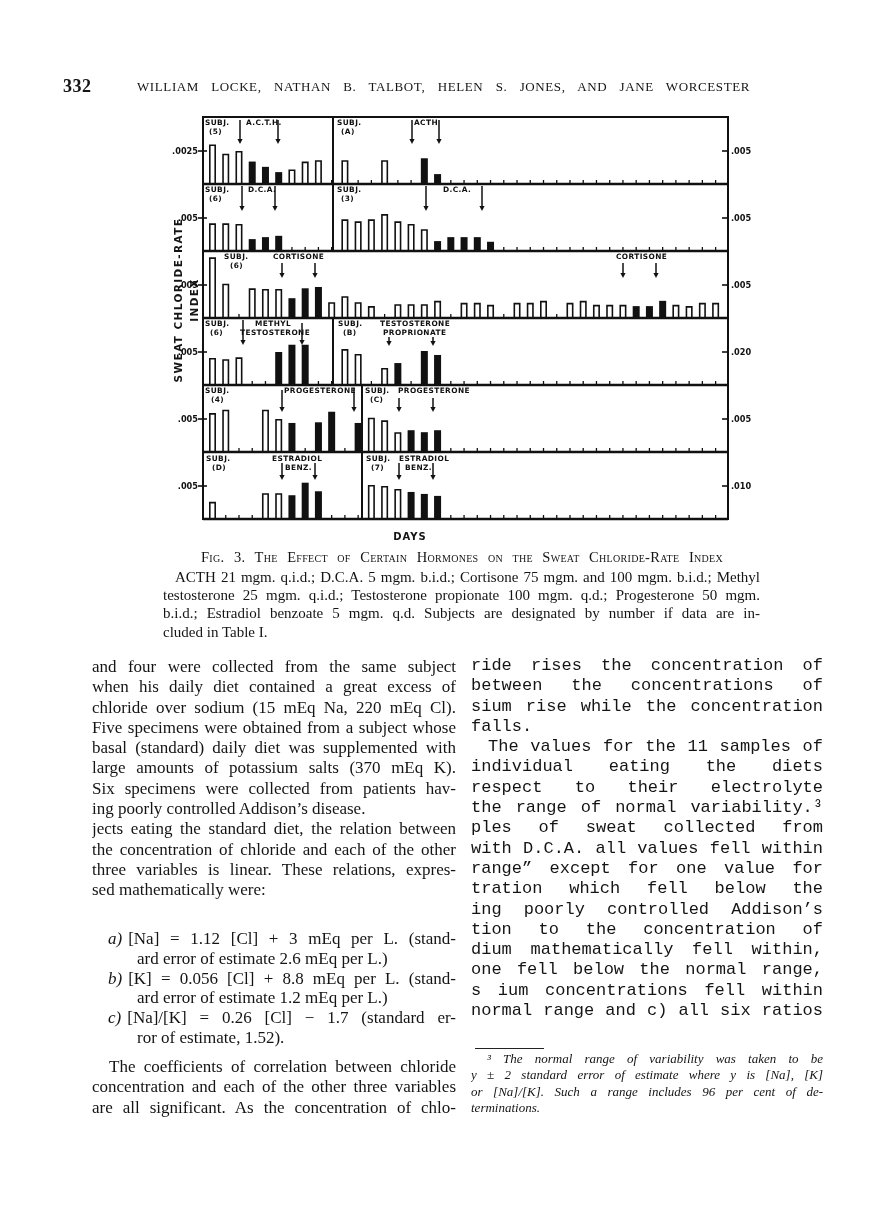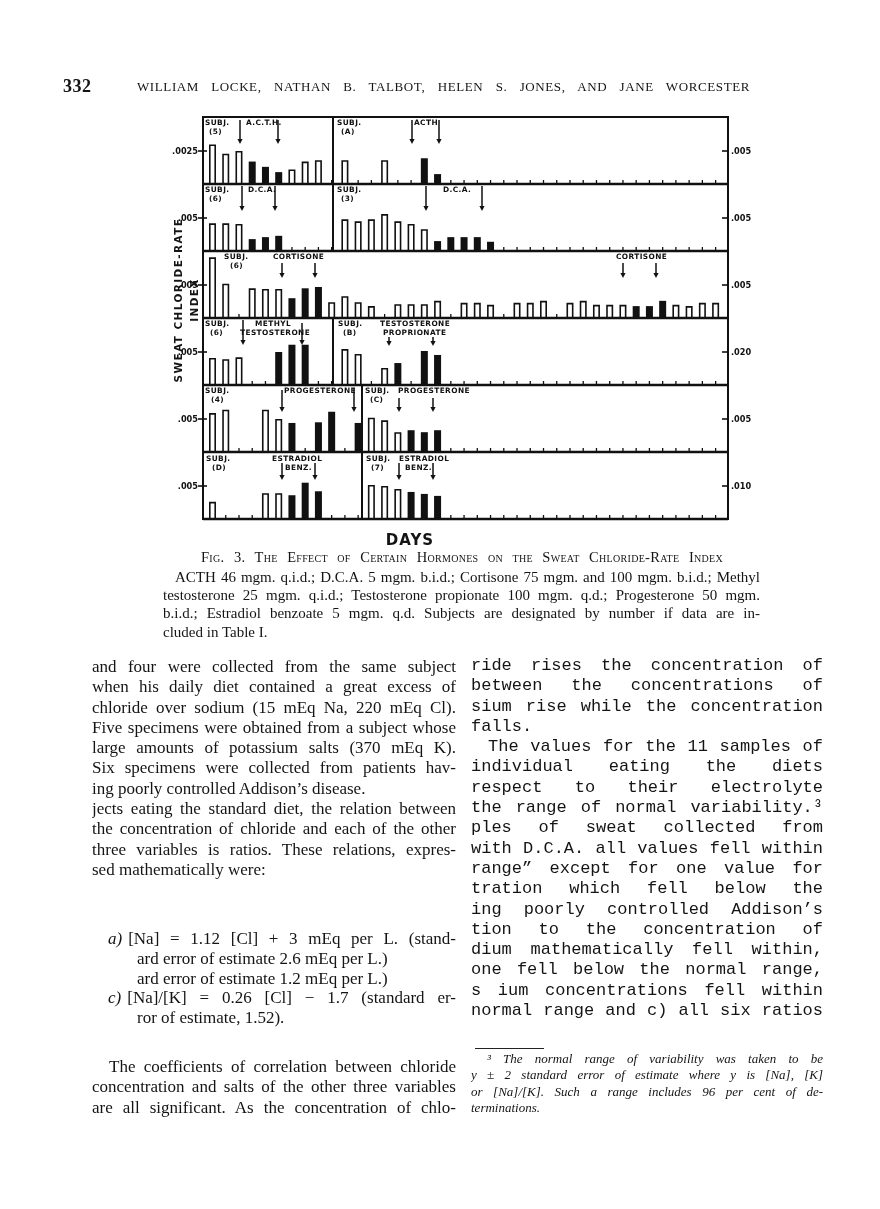--- a/index.html
+++ b/index.html
@@ -4,21 +4,21 @@
 <style>
   html,body{margin:0;padding:0;background:#ffffff;}
   body{width:880px;height:1209px;position:relative;overflow:hidden;color:#141414;font-family:"Liberation Serif","DejaVu Serif",serif;}
   .abs{position:absolute;}
   .pg-num{left:63px;top:76px;font-size:18px;font-weight:bold;letter-spacing:0.5px;}
   .authors{left:137px;top:79px;width:613px;font-size:13px;font-weight:normal;letter-spacing:0.6px;text-align:justify;text-align-last:justify;line-height:16px;height:16px;overflow:hidden;}
   #chart-svg{position:absolute;left:0;top:0;width:880px;height:560px;}
   #chart-svg .lbl{font-family:"DejaVu Sans","Liberation Sans",sans-serif;font-weight:bold;font-size:7.4px;fill:#111;letter-spacing:0.4px;}
   #chart-svg .ax{font-family:"DejaVu Sans","Liberation Sans",sans-serif;font-weight:bold;font-size:8.2px;fill:#111;}
   .ytitle{left:88px;top:292px;width:180px;transform:rotate(-90deg);transform-origin:90px 8px;text-align:center;font-family:"DejaVu Sans","Liberation Sans",sans-serif;font-weight:bold;font-size:10.5px;letter-spacing:1.4px;line-height:16px;}
-  .xtitle{left:380px;top:531px;width:60px;text-align:center;font-family:"DejaVu Sans","Liberation Sans",sans-serif;font-weight:bold;font-size:15px;letter-spacing:1px;}
+  .xtitle{left:380px;top:531px;width:60px;text-align:center;font-family:"DejaVu Sans","Liberation Sans",sans-serif;font-weight:bold;font-size:10px;letter-spacing:1px;}
   .cap-title{left:201px;top:548px;width:522px;font-size:14.5px;font-variant:small-caps;letter-spacing:0.3px;text-align:justify;text-align-last:justify;height:18px;line-height:18px;overflow:hidden;}
   .cap-body{left:163px;top:568px;width:597px;font-size:15px;line-height:18.2px;}
   .ln{display:block;height:100%;text-align:justify;text-align-last:justify;overflow:hidden;white-space:normal;}
   .cap-body .ln{height:18.2px;}
   .last{text-align-last:left !important;}
   .ind{text-indent:12px;}
   .col{font-size:17px;line-height:20.3px;}
   .col .ln{height:20.3px;}
   .col .ind{text-indent:17px;}
   .lc1{left:92px;top:657px;width:364px;}
@@ -542,51 +542,53 @@
     <line x1="198" x2="207" y1="486" y2="486" stroke="#111" stroke-width="1.6"></line>
     <text x="198" y="489" text-anchor="end" class="ax">.005</text>
     <line x1="722" x2="728" y1="486" y2="486" stroke="#111" stroke-width="1.6"></line>
     <text x="731" y="489" text-anchor="start" class="ax">.010</text>
   </svg>
 <div class="abs ytitle">SWEAT CHLORIDE-RATE INDEX</div>
 <div class="abs xtitle">DAYS</div>
 
 <div class="abs cap-title">Fig. 3. The Effect of Certain Hormones on the Sweat Chloride-Rate Index</div>
 <div class="abs cap-body">
-  <span class="ln ind">ACTH 46 mgm. q.i.d.; D.C.A. 5 mgm. b.i.d.; Cortisone 75 mgm. and 100 mgm. b.i.d.; Methyl</span>
+  <span class="ln ind">ACTH 21 mgm. q.i.d.; D.C.A. 5 mgm. b.i.d.; Cortisone 75 mgm. and 100 mgm. b.i.d.; Methyl</span>
   <span class="ln">testosterone 25 mgm. q.i.d.; Testosterone propionate 100 mgm. q.d.; Progesterone 50 mgm.</span>
   <span class="ln">b.i.d.; Estradiol benzoate 5 mgm. q.d. Subjects are designated by number if data are in-</span>
   <span class="ln last">cluded in Table I.</span>
 </div>
 
 <div class="abs col lc1">
   <span class="ln">and four were collected from the same subject</span>
   <span class="ln">when his daily diet contained a great excess of</span>
   <span class="ln">chloride over sodium (15 mEq Na, 220 mEq Cl).</span>
   <span class="ln">Five specimens were obtained from a subject whose</span>
+  <span class="ln">basal (standard) daily diet was supplemented with</span>
   <span class="ln">large amounts of potassium salts (370 mEq K).</span>
   <span class="ln">Six specimens were collected from patients hav-</span>
   <span class="ln last">ing poorly controlled Addison’s disease.</span>
   <span class="ln">jects eating the standard diet, the relation between</span>
   <span class="ln">the concentration of chloride and each of the other</span>
-  <span class="ln">three variables is ratios.  These relations, expres-</span>
+  <span class="ln">three variables is linear.  These relations, expres-</span>
   <span class="ln last">sed mathematically were:</span>
 </div>
 
 <div class="abs col lc2">
   <span class="fl f1"><span class="flab">a)</span><span>[Na] = 1.12 [Cl] + 3 mEq per L. (stand-</span></span>
   <span class="fl f2">ard error of estimate 2.6 mEq per L.)</span>
+  <span class="fl f1"><span class="flab">b)</span><span>[K] = 0.056 [Cl] + 8.8 mEq per L. (stand-</span></span>
   <span class="fl f2">ard error of estimate 1.2 mEq per L.)</span>
   <span class="fl f1"><span class="flab">c)</span><span>[Na]/[K] = 0.26 [Cl] − 1.7 (standard er-</span></span>
   <span class="fl f2">ror of estimate, 1.52).</span>
 </div>
 
 <div class="abs col lc3">
   <span class="ln ind">The coefficients of correlation between chloride</span>
-  <span class="ln">concentration and salts of the other three variables</span>
+  <span class="ln">concentration and each of the other three variables</span>
   <span class="ln">are all significant.  As the concentration of chlo-</span>
 </div>
 
 <div class="abs col rc1">
   <span class="ln">ride rises the concentration of sodium and the ratio</span>
   <span class="ln">between the concentrations of sodium and potas-</span>
   <span class="ln">sium rise while the concentration of potassium</span>
   <span class="ln last">falls.</span>
   <span class="ln ind">The values for the 11 samples of sweat from the</span>
   <span class="ln">individual eating the diets grossly abnormal with</span>

